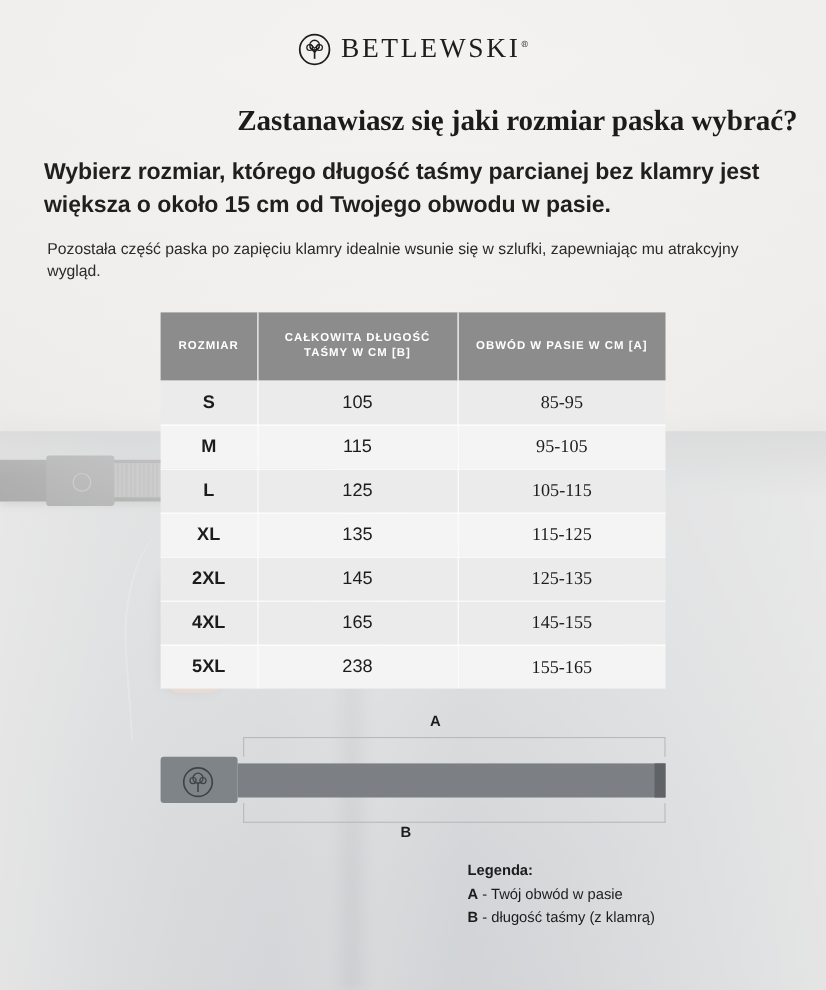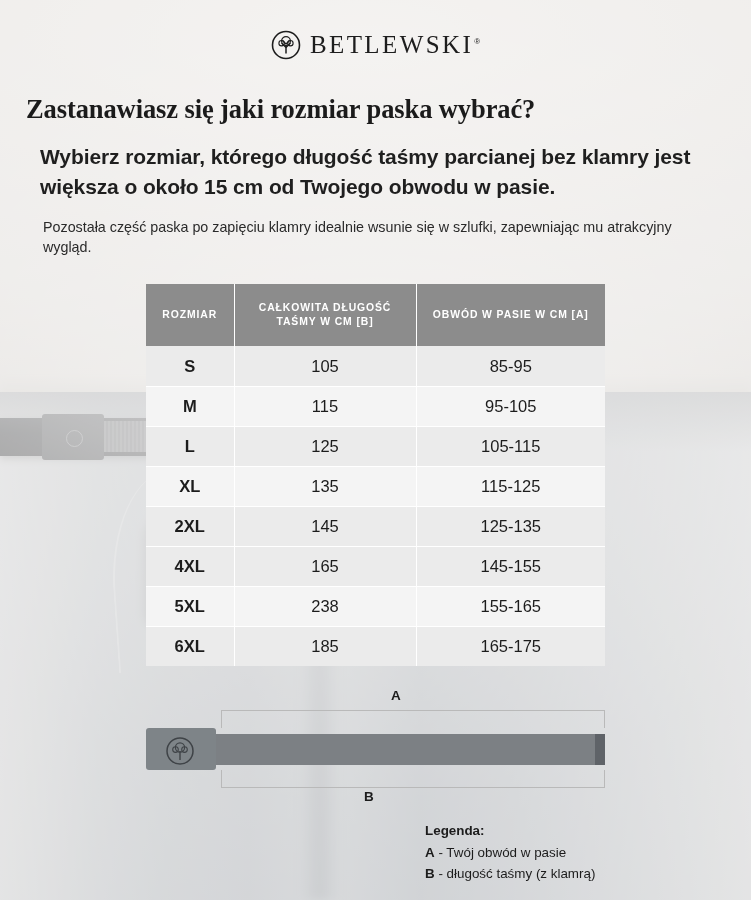--- a/index.html
+++ b/index.html
@@ -139,21 +139,21 @@
   }
 
   
   h1.headline {
     font-family: "Liberation Serif", serif;
     font-size: 26.5px;
     font-weight: 700;
     color: #1b1b1b;
     margin: 34px 0 0 0;
     padding: 0 26px;
-    text-align: left;
+    text-align: right;
     letter-spacing: -0.1px;
   }
   .subhead {
     margin: 17px 0 0 0;
     padding: 0 40px 0 40px;
     font-size: 21px;
     font-weight: bold;
     color: #1f1f1f;
     line-height: 1.42;
     letter-spacing: -0.1px;
@@ -197,21 +197,21 @@
 
   table.size-table td {
     text-align: center;
     font-size: 16.5px;
     color: #1c1c1c;
     height: 40px;
     border-right: 1px solid #ffffff;
     border-bottom: 1px solid #ffffff;
     background: #ebebeb;
   }
-  table.size-table td:last-child { border-right: none; }
+  table.size-table td:last-child { border-right: none; font-family: Liberation Serif, serif; }
   table.size-table tr.alt td { background: #f4f4f4; }
   table.size-table td.size-cell { font-weight: bold; }
   table.size-table tr:last-child td { border-bottom: none; }
 
   
   .diagram {
     position: relative;
     width: 459px;
     margin: 22px auto 0 auto;
     height: 120px;
@@ -355,25 +355,20 @@
         </tr>
         <tr>
           <td class="size-cell">4XL</td>
           <td>165</td>
           <td>145-155</td>
         </tr>
         <tr class="alt">
           <td class="size-cell">5XL</td>
           <td>238</td>
           <td>155-165</td>
-        </tr>
-        <tr>
-          <td class="size-cell">6XL</td>
-          <td>185</td>
-          <td>165-175</td>
         </tr>
       </tbody>
     </table>
   </div>
 
   <div class="diagram">
     <span class="label-a">A</span>
     <span class="label-b">B</span>
     <div class="bracket-top"></div>
     <div class="bracket-bottom"></div>

